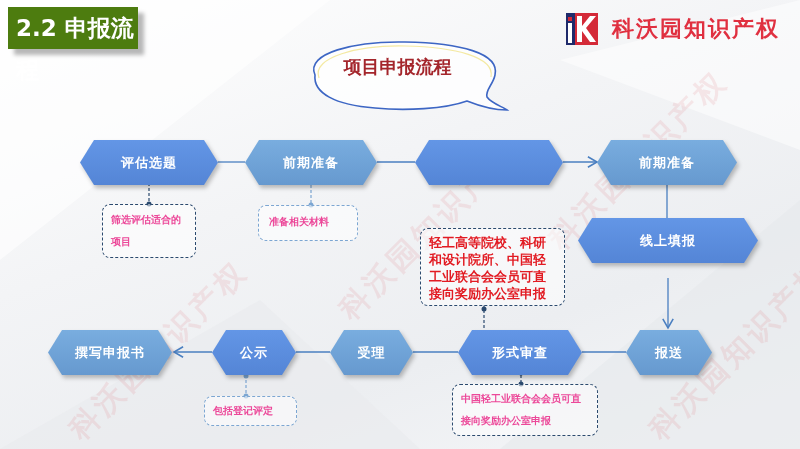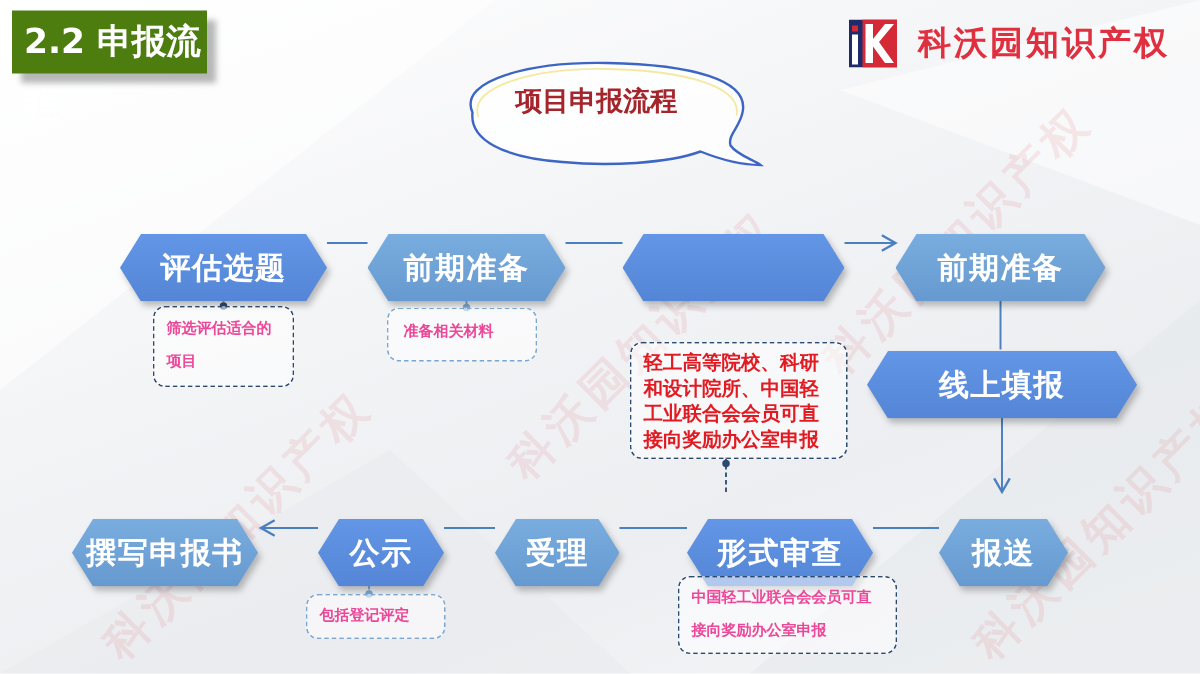--- a/index.html
+++ b/index.html
@@ -22,24 +22,23 @@
     }
     .brand { position: absolute; left: 566px; top: 13px; display: flex; align-items: center; }
     .brand-logo { width: 32px; height: 32px; position: relative; margin-right: 14px; }
     .brand-name { color: #e03040; font-weight: bold; font-size: 22px; letter-spacing: 2px; }
     .cloud { position: absolute; left: 295px; top: 35px; width: 220px; height: 80px; }
     .cloud-text {
       position: absolute; left: 295px; top: 55px; width: 205px; text-align: center;
       color: #a4262c; font-weight: bold; font-size: 18px;
     }
     .hex {
-      position: absolute; height: 45px; color: #fff; font-weight: bold; font-size: 20px;
+      position: absolute; height: 45px; color: #fff; font-weight: bold; font-size: 13px;
       display: flex; align-items: center; justify-content: center;
       filter: drop-shadow(2px 3px 2px rgba(0,0,0,0.25));
-      margin-top: 16px;
     }
     .hex .shape {
       position: absolute; inset: 0;
       clip-path: polygon(14px 0, calc(100% - 14px) 0, 100% 50%, calc(100% - 14px) 100%, 14px 100%, 0 50%);
     }
     .hex.dark .shape { background: linear-gradient(#6396e6, #5485d6); }
     .hex.light .shape { background: linear-gradient(#79addf, #6699cf); }
     .hex span { position: relative; z-index: 1; letter-spacing: 1px; }
     .note {
       position: absolute; border: 1.5px dashed #2b4a6e; border-radius: 8px;

